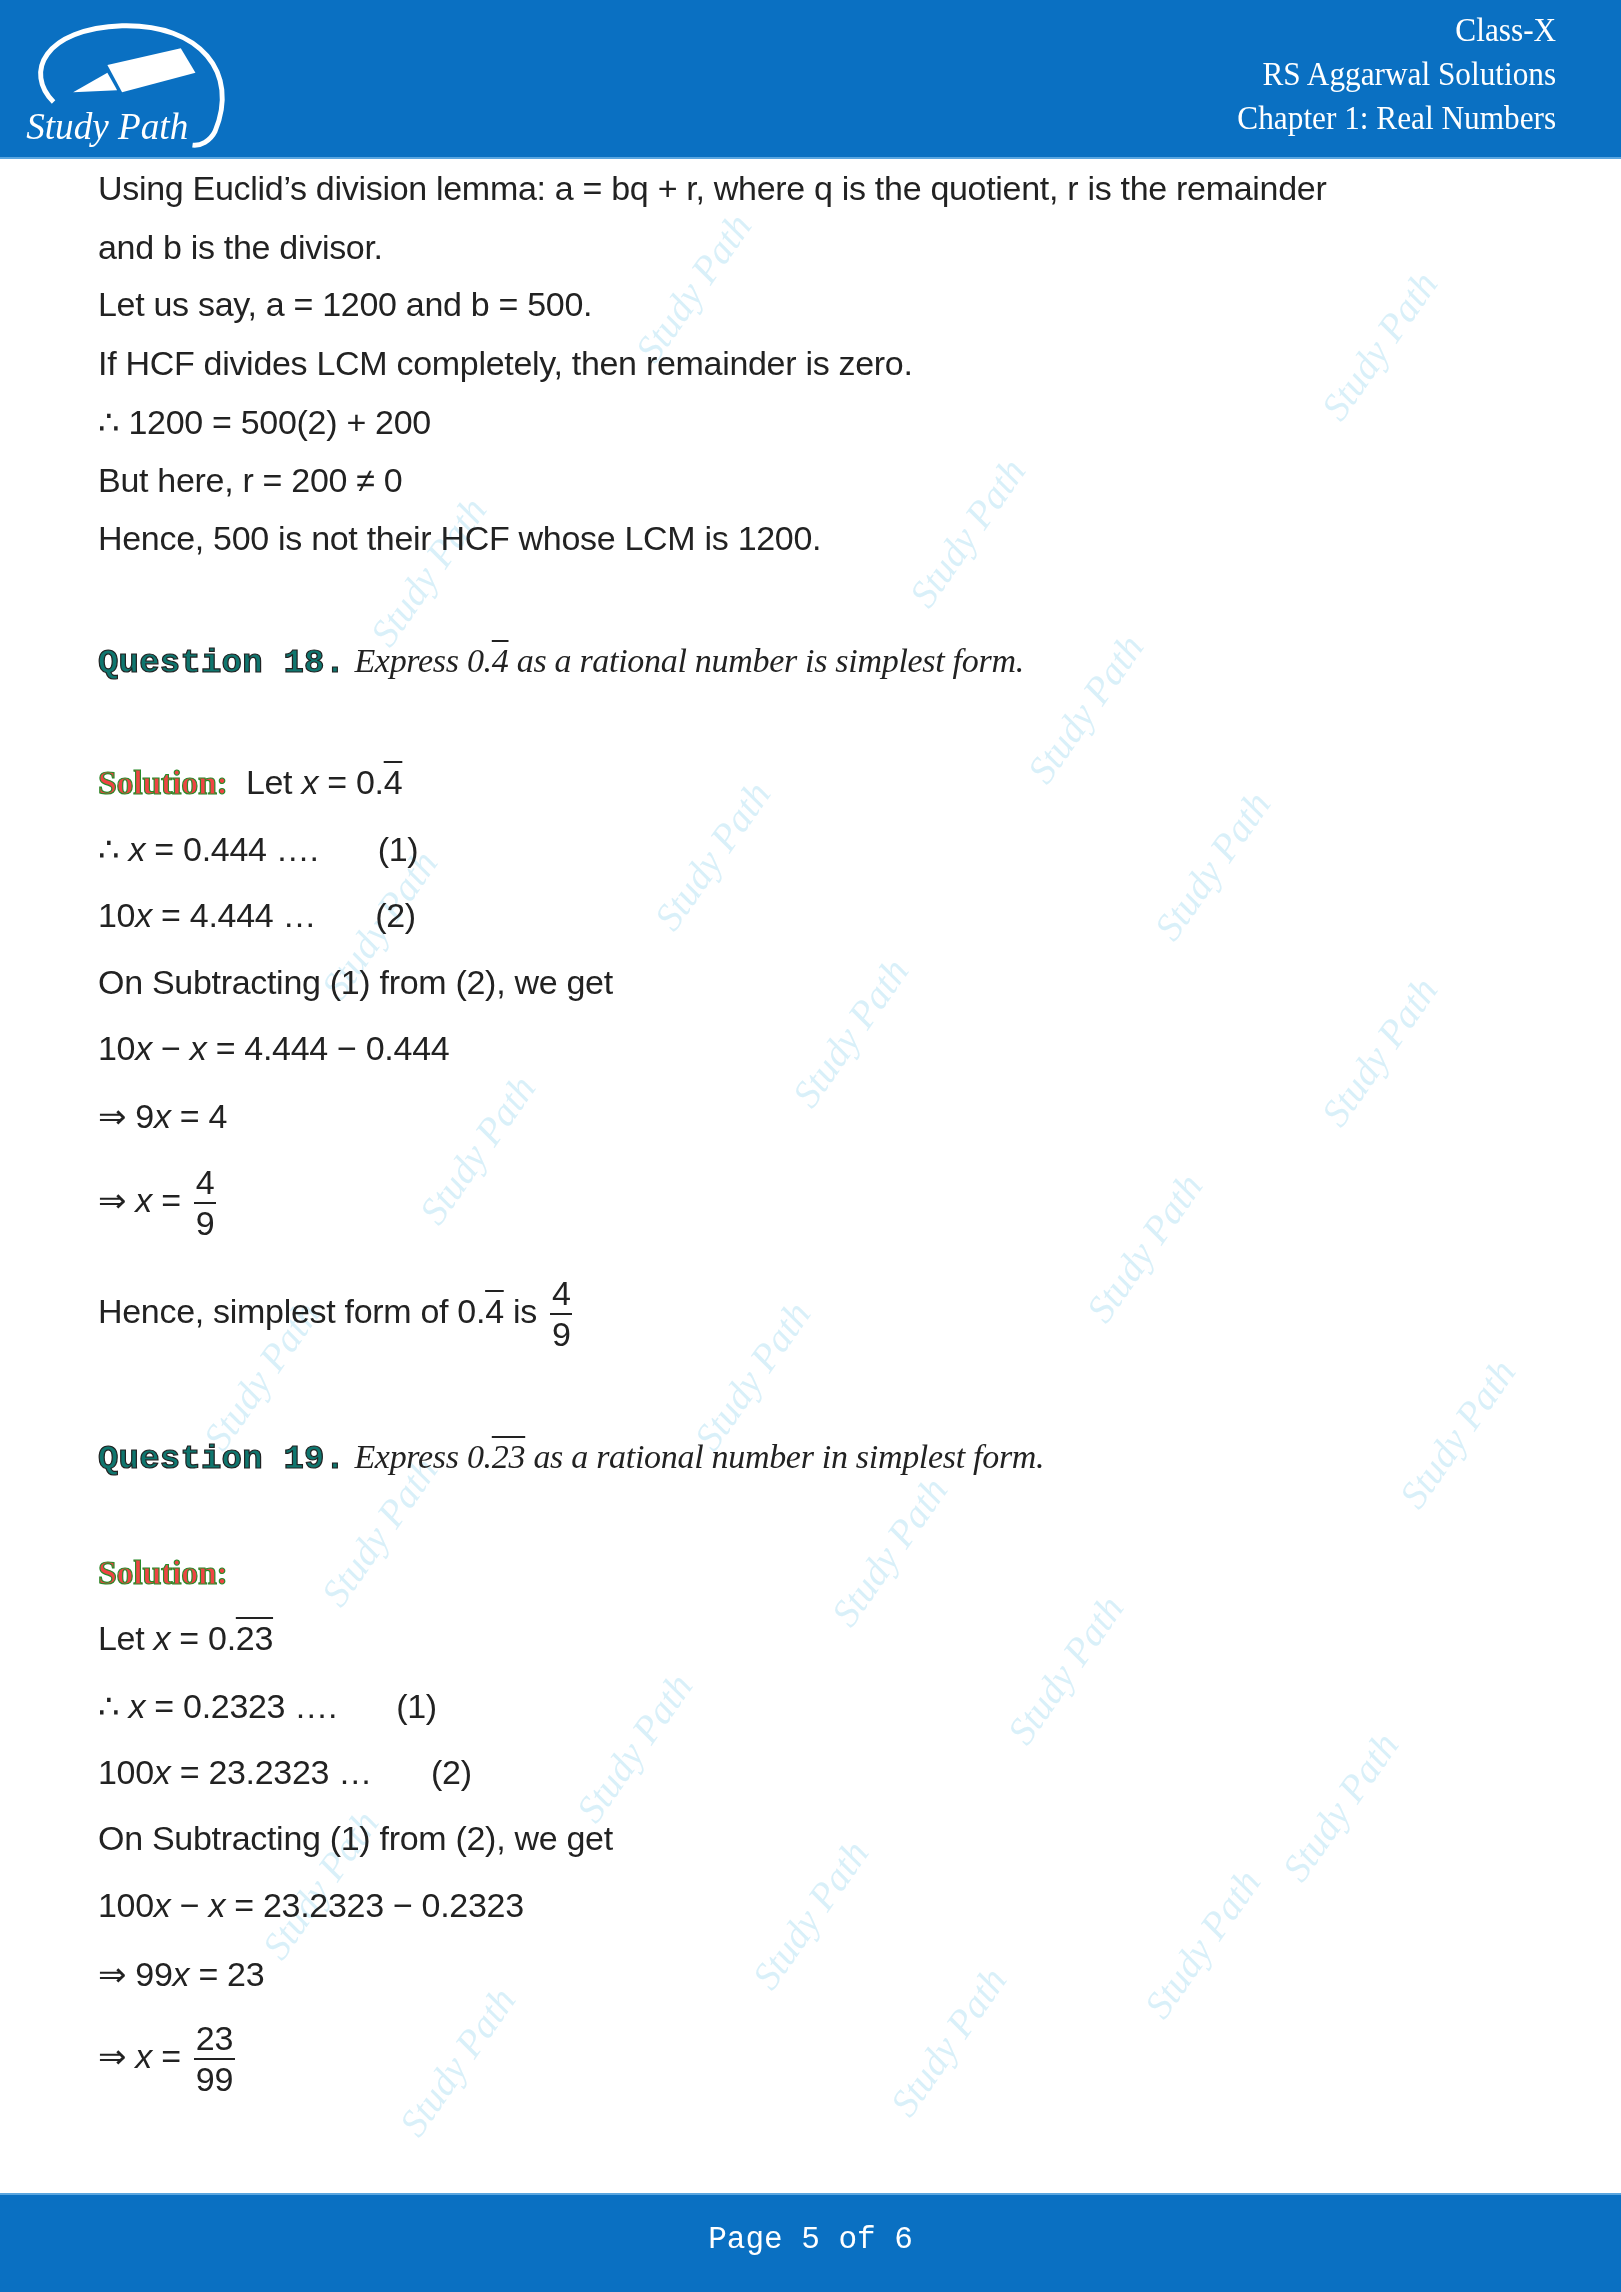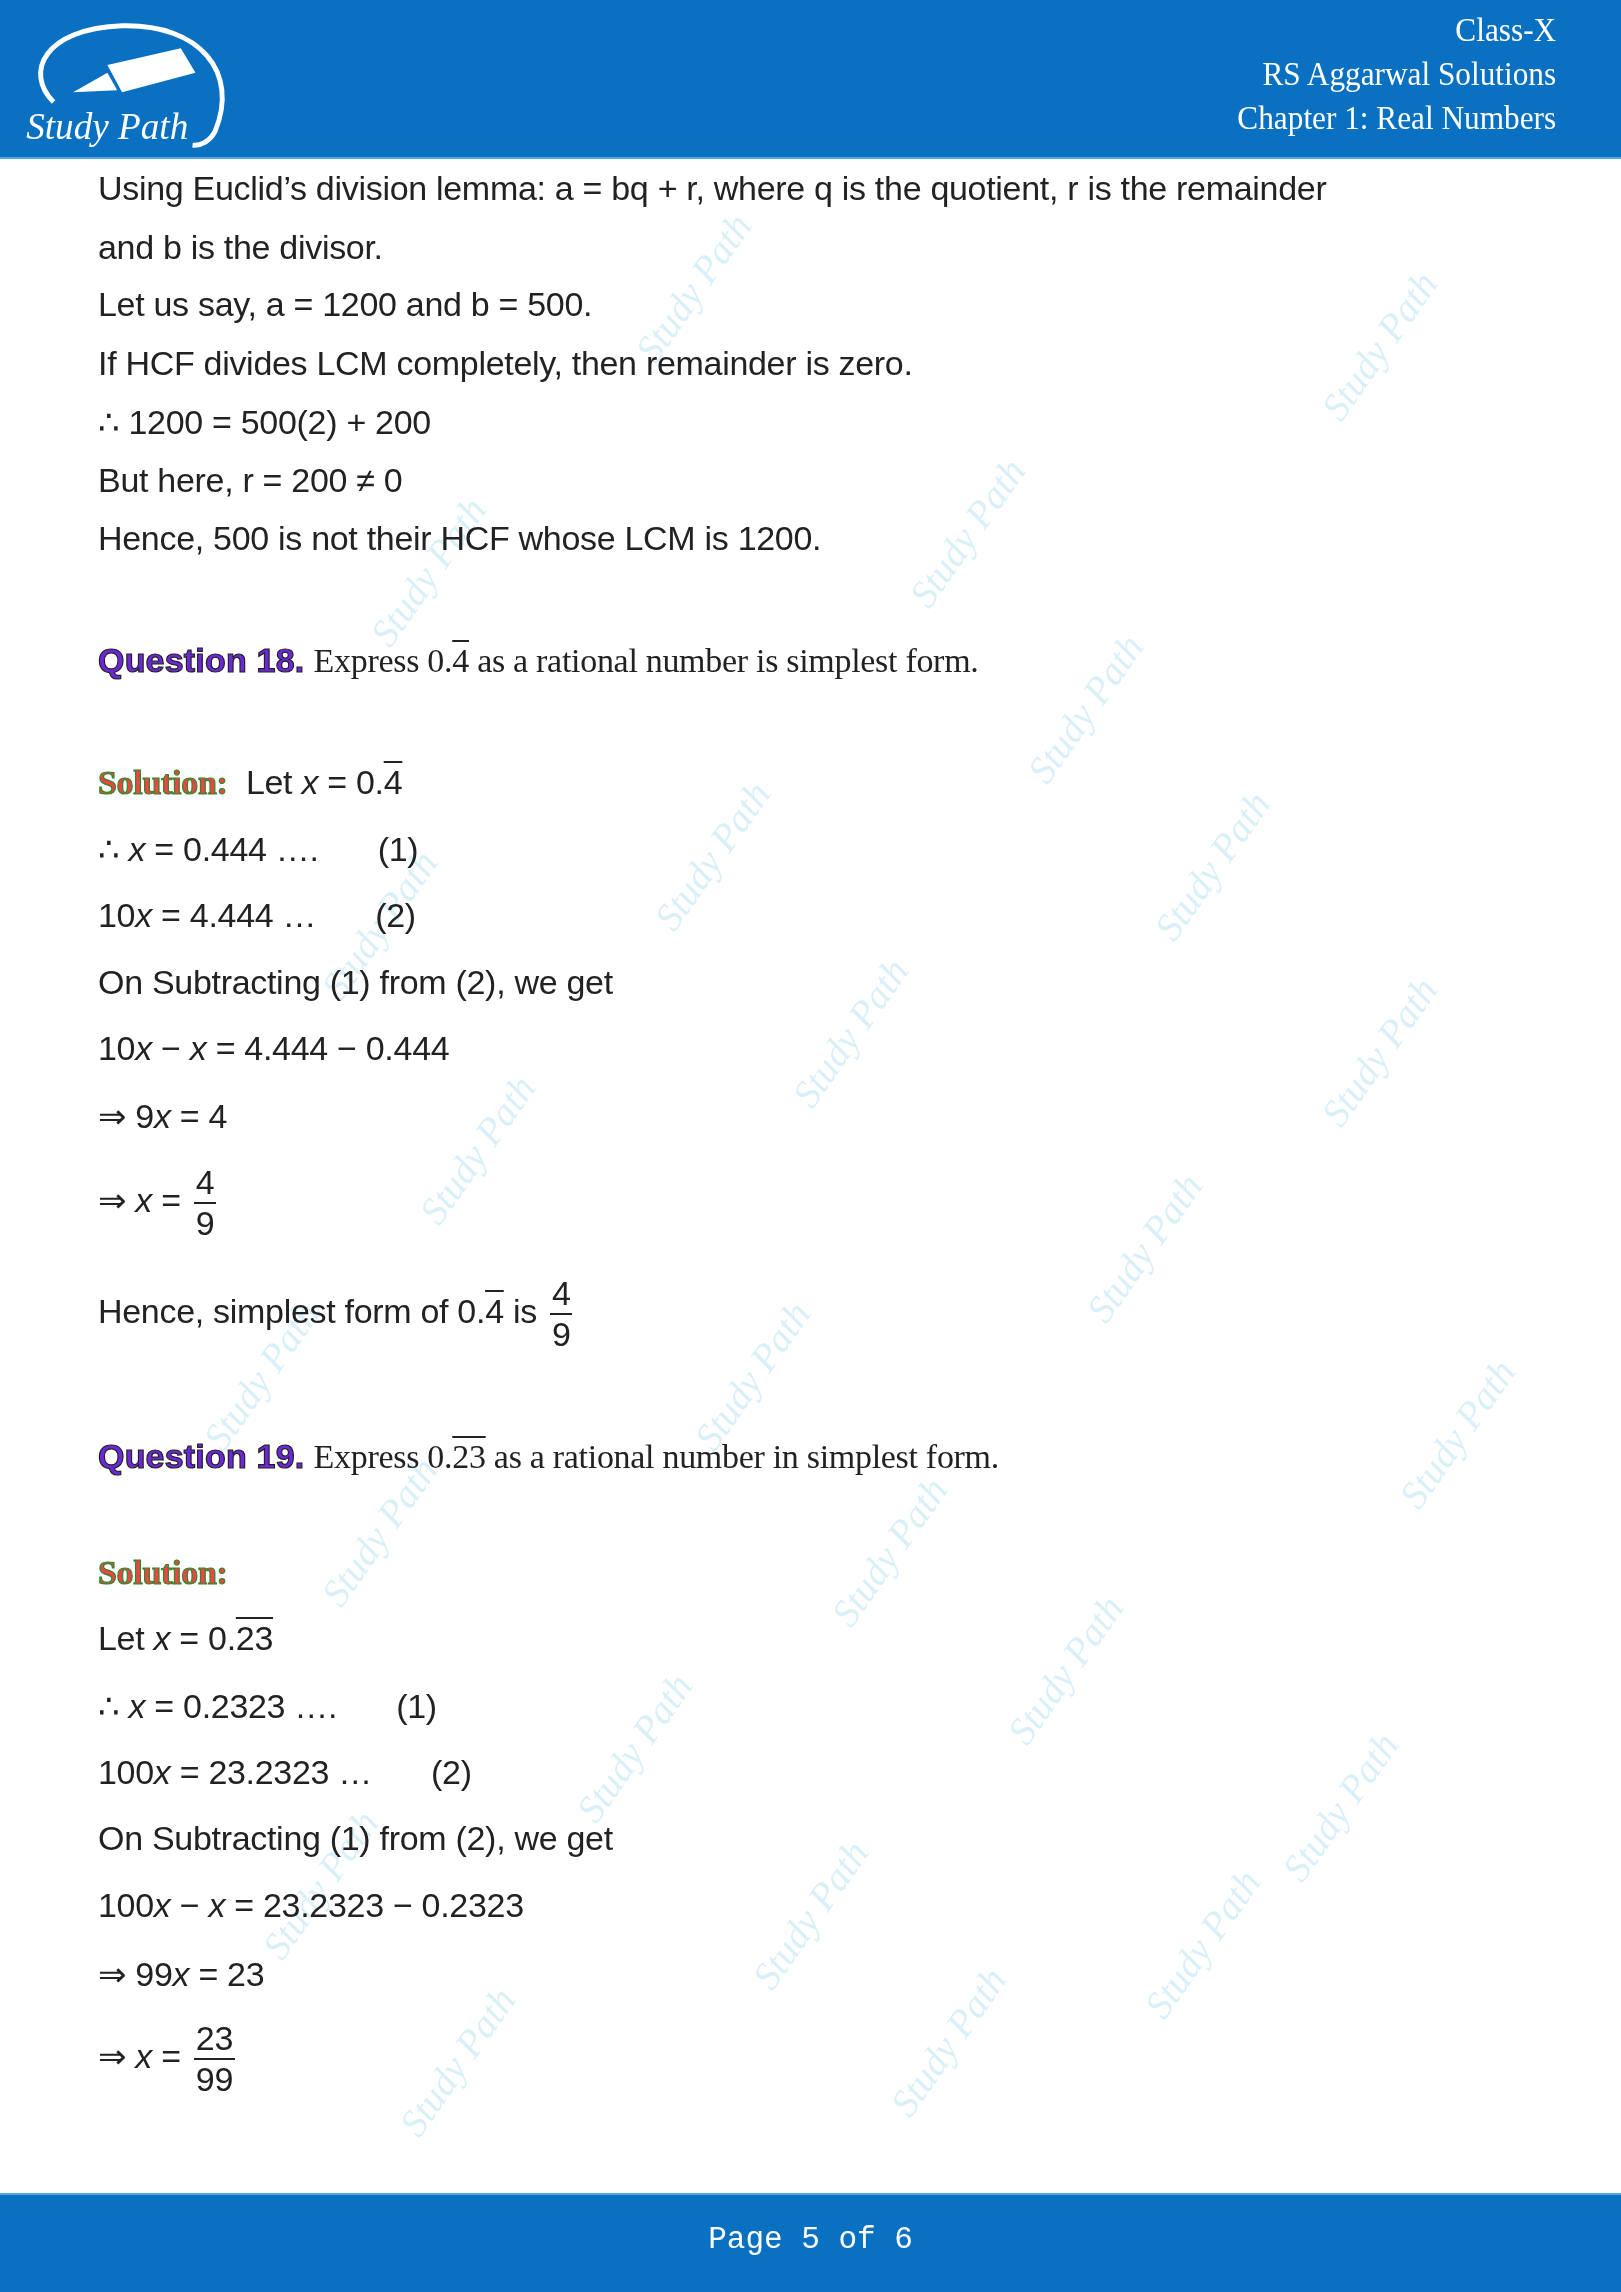--- a/index.html
+++ b/index.html
@@ -22,28 +22,28 @@
     font-size: 34px; line-height: 44px;
   }
   .header-titles div { transform: scaleX(0.92); }
   .content {
     position: absolute; left: 98px; top: 157px; width: 1431px;
     font-family: "Liberation Sans", "DejaVu Sans", sans-serif;
     font-size: 34px; color: #222;
   }
   .line { position: absolute; left: 0; white-space: nowrap; letter-spacing: -0.3px; }
   .qlabel {
-    font-family: Liberation Sans, sans-serif; font-weight: bold;
-    color: #6d28d9; -webkit-text-stroke: 1.2px #222; letter-spacing: 0.2px; margin-top: 48px;
+    font-family: Liberation Mono, monospace; font-weight: bold;
+    color: #0f766e; -webkit-text-stroke: 1.2px #222; letter-spacing: 0.2px; margin-top: 48px;
   }
   .solabel {
     font-family: "Liberation Serif", "DejaVu Serif", serif; font-weight: bold;
     color: #ef4444; -webkit-text-stroke: 1.2px #2a8a2a;
   }
-  .qtext { font-family: "Liberation Serif", "DejaVu Serif", serif; }
+  .qtext { font-family: "Liberation Serif", "DejaVu Serif", serif; font-style: italic; }
   .mi { font-style: italic; }
   .ovl { text-decoration: overline; text-decoration-thickness: 2px; }
   .frac { display: inline-flex; flex-direction: column; align-items: center; vertical-align: middle; line-height: 39px; margin-left: 3.9px; }
   .frac .num { border-bottom: 2px solid #222; padding: 0 2px; }
   .tag { display: inline-block; margin-left: 59px; }
   .footer {
     position: absolute; left: 0; top: 2193px; width: 1621px; height: 100px;
     background: #0a70c2; border-top: 2.9px solid #5aa6e0;
   }
   .footer-text {

